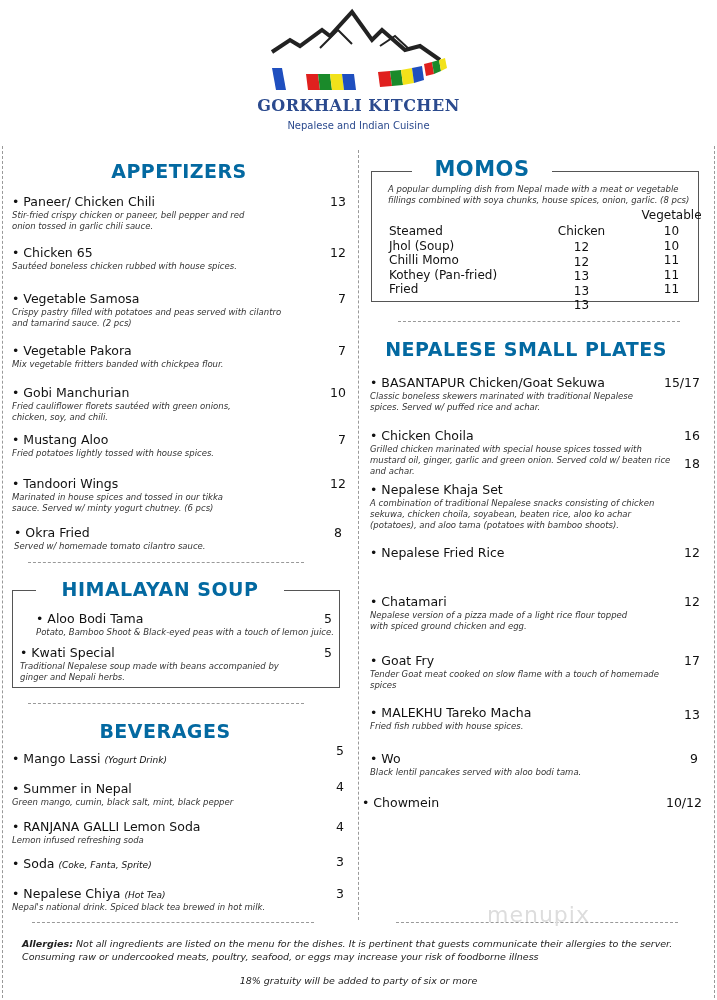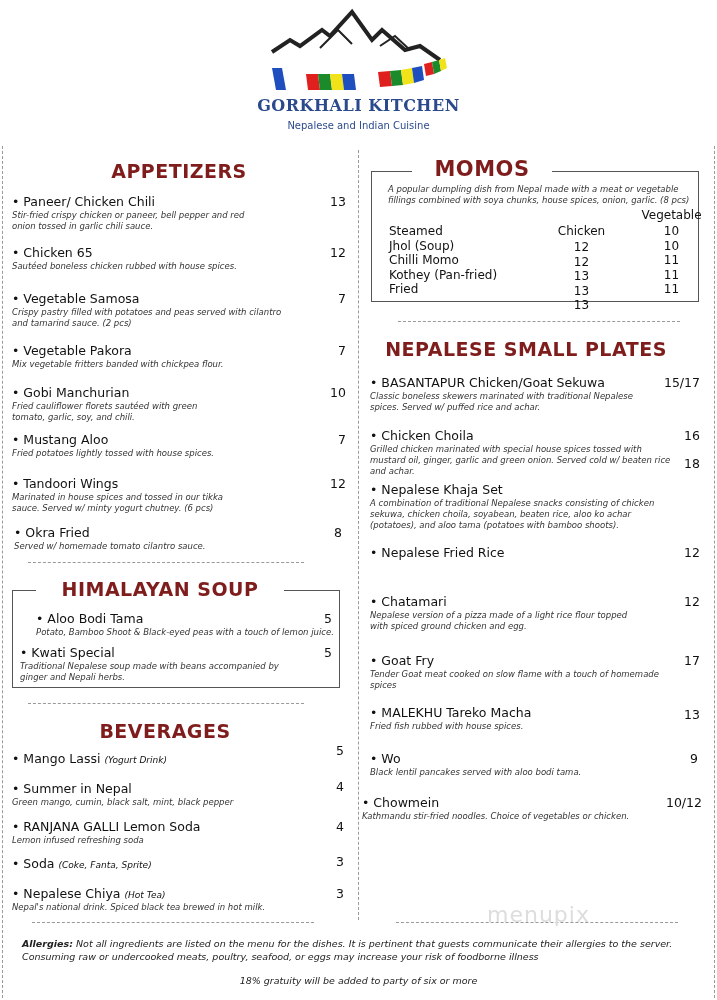--- a/index.html
+++ b/index.html
@@ -2,21 +2,21 @@
 <html><head>
 <meta charset="utf-8">
 <style>
   * { box-sizing: border-box; margin: 0; padding: 0; }
   body { width: 717px; height: 1000px; background: #fff; font-family: "DejaVu Sans", sans-serif; color: #111; position: relative; overflow: hidden; }
   .page { position: absolute; left: 2px; top: 146px; width: 713px; height: 852px; border-left: 1px dashed #999; border-right: 1px dashed #999; }
   .header { position: absolute; left: 0; top: 0; width: 717px; height: 140px; }
   .logo-title { position: absolute; top: 96px; left: 0; width: 717px; text-align: center; font-family: "DejaVu Serif", serif; font-weight: bold; font-size: 16px; color: #2b4a8e; letter-spacing: 0.5px; }
   .logo-sub { position: absolute; top: 120px; left: 0; width: 717px; text-align: center; font-size: 10px; color: #2b4a8e; }
   .col-divider { position: absolute; left: 358px; top: 150px; height: 770px; border-left: 1px dashed #999; }
-  .heading { position: absolute; color: #7f1d1d; font-weight: bold; font-size: 19px; letter-spacing: 0.5px; text-align: center; }
+  .heading { position: absolute; color: #0369a1; font-weight: bold; font-size: 19px; letter-spacing: 0.5px; text-align: center; }
   .item { position: absolute; }
   .item .name { font-size: 12.5px; }
   .item .name .small { font-size: 9px; font-style: italic; }
   .item .desc { font-size: 8.5px; font-style: italic; color: #333; line-height: 11px; margin-top: 1px; }
   .price { position: absolute; font-size: 12.5px; text-align: right; }
   .sep { position: absolute; border-top: 1px dashed #999; height: 0; }
   .box { position: absolute; border: 1.5px solid #555; }
   .momo-table { position: absolute; font-size: 12px; }
   .momo-row { display: flex; height: 14.5px; }
   .momo-row .c1 { width: 150px; }
@@ -74,21 +74,21 @@
 <div class="price" style="left:300px;top:291px;width:46px;">7</div>
 
 <div class="item" style="left:12px;top:343px;width:300px;">
   <div class="name">• Vegetable Pakora</div>
   <div class="desc">Mix vegetable fritters banded with chickpea flour.</div>
 </div>
 <div class="price" style="left:300px;top:343px;width:46px;">7</div>
 
 <div class="item" style="left:12px;top:385px;width:300px;">
   <div class="name">• Gobi Manchurian</div>
-  <div class="desc" style="width:220px">Fried cauliflower florets sautéed with green tomato, garlic, soy, and chili.</div>
+  <div class="desc" style="width:220px">Fried cauliflower florets sautéed with green onions, chicken, soy, and chili.</div>
 </div>
 <div class="price" style="left:300px;top:385px;width:46px;">10</div>
 
 <div class="item" style="left:12px;top:432px;width:300px;">
   <div class="name">• Mustang Aloo</div>
   <div class="desc">Fried potatoes lightly tossed with house spices.</div>
 </div>
 <div class="price" style="left:300px;top:432px;width:46px;">7</div>
 
 <div class="item" style="left:12px;top:476px;width:300px;">
@@ -238,21 +238,20 @@
 <div class="price" style="left:654px;top:707px;width:46px;">13</div>
 
 <div class="item" style="left:370px;top:751px;width:300px;">
   <div class="name">• Wo</div>
   <div class="desc">Black lentil pancakes served with aloo bodi tama.</div>
 </div>
 <div class="price" style="left:652px;top:751px;width:46px;">9</div>
 
 <div class="item" style="left:362px;top:795px;width:300px;">
   <div class="name">• Chowmein</div>
-  <div class="desc">Kathmandu stir-fried noodles. Choice of vegetables or chicken.</div>
 </div>
 <div class="price" style="left:650px;top:795px;width:52px;">10/12</div>
 
 <div class="sep" style="left:396px;top:922px;width:282px;"></div>
 <div class="watermark">menupix</div>
 
 <div class="footer-text" style="left:22px;top:938px;width:680px;">
   <span style="font-weight:bold">Allergies:</span><span> Not all ingredients are listed on the menu for the dishes. It is pertinent that guests communicate their allergies to the server.</span>
 </div>
 <div class="footer-text" style="left:22px;top:951px;width:680px;">Consuming raw or undercooked meats, poultry, seafood, or eggs may increase your risk of foodborne illness</div>

